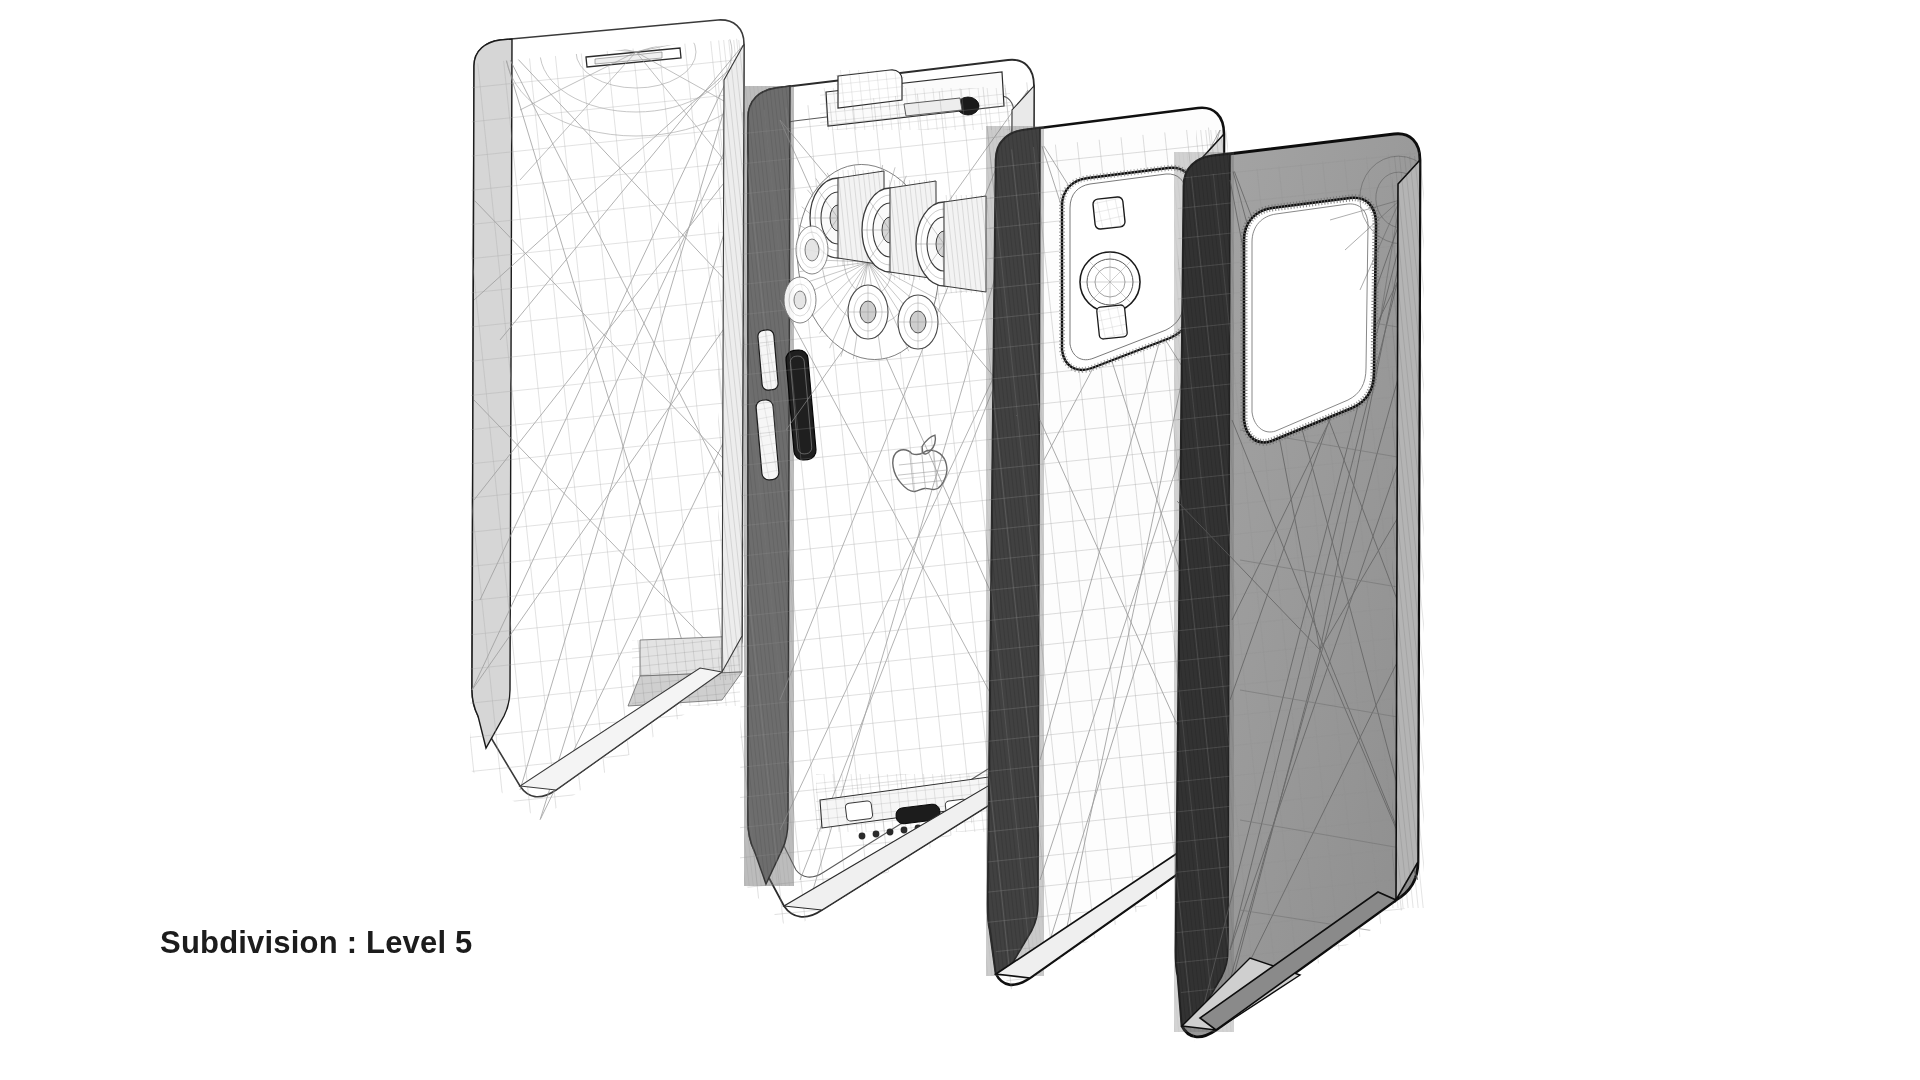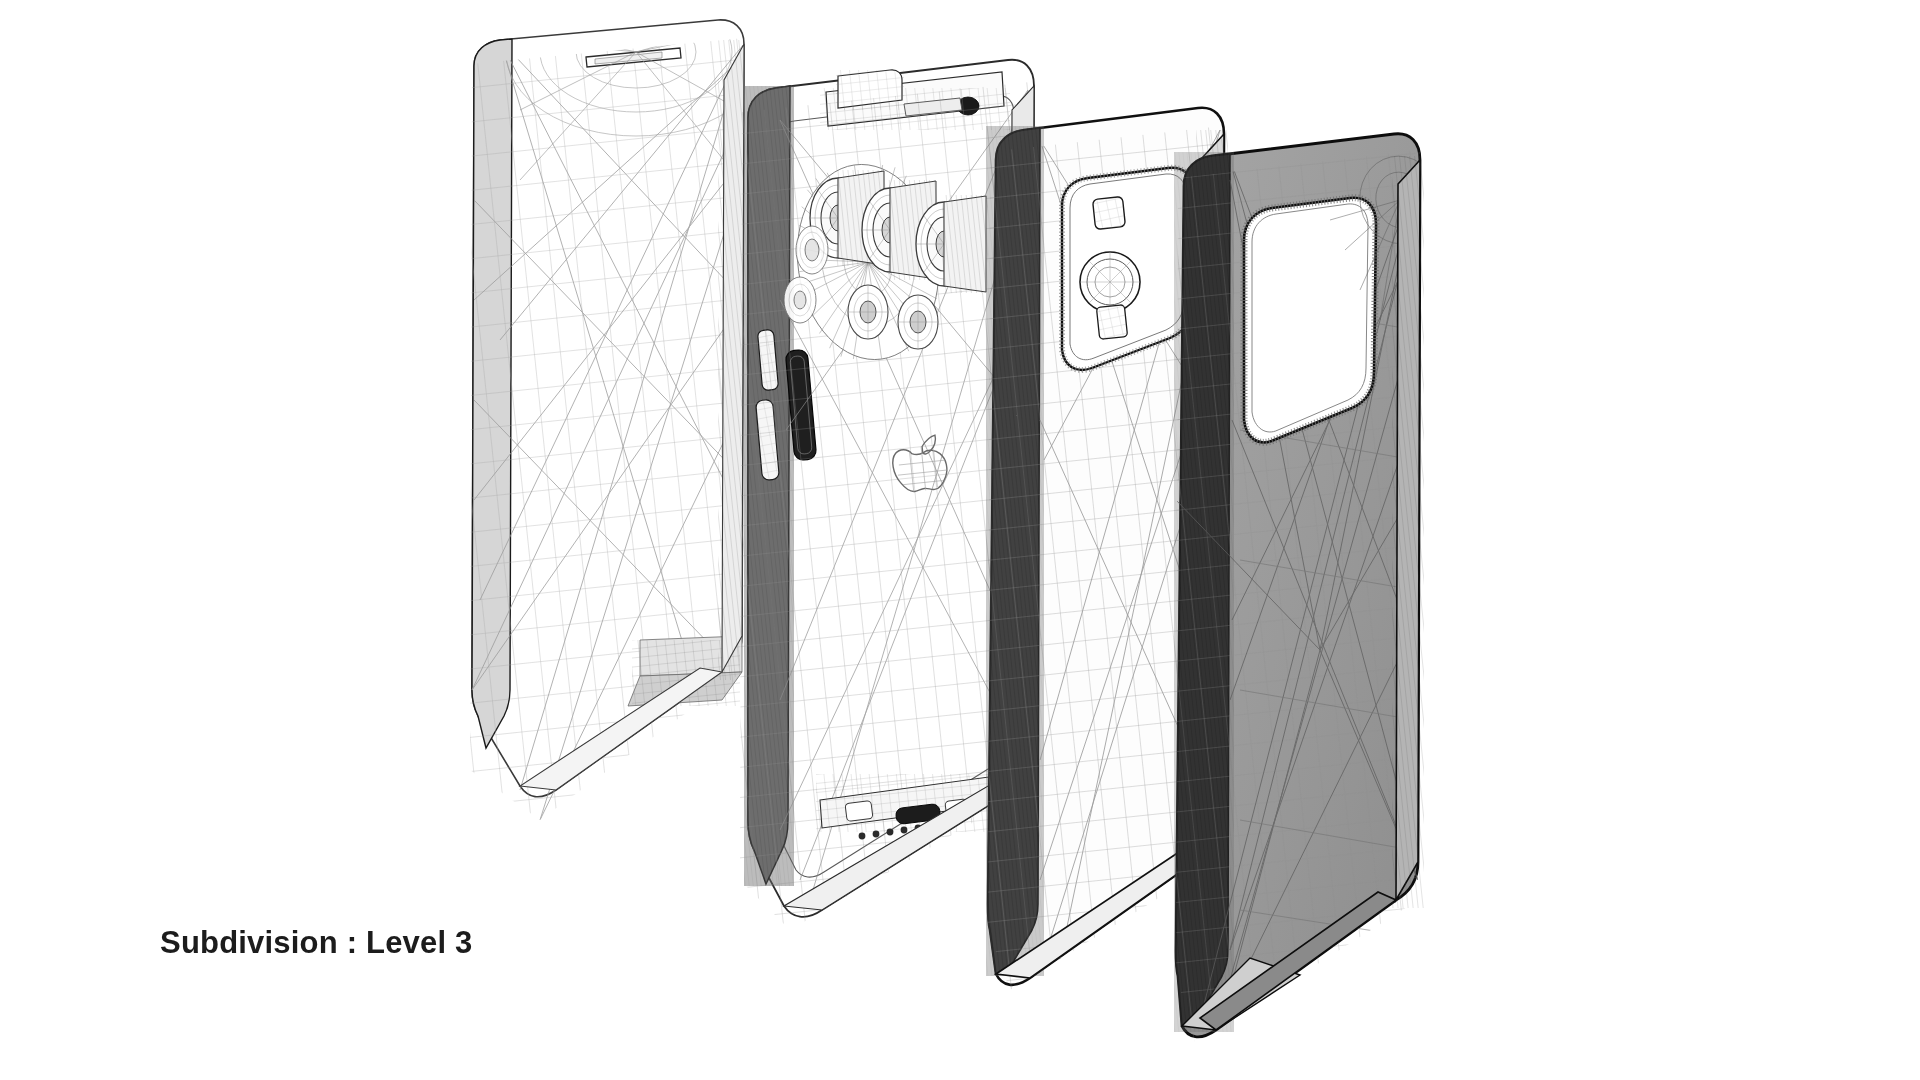--- a/index.html
+++ b/index.html
@@ -408,15 +408,15 @@
       <path d="M1182,1026 L1216,1030 L1300,975 L1250,958 Z" fill="#cfcfcf" stroke="#0d0d0d" stroke-width="1.4"></path>
 
       <path d="M1216,1030 L1396,900 L1378,892 L1200,1018 Z" fill="#8a8a8a" stroke="#0d0d0d" stroke-width="1.6"></path>
 
       <path d="M1420,160 L1418,862 L1396,900 L1398,184 Z" fill="#b4b4b4" stroke="#0d0d0d" stroke-width="1.6"></path>
       <rect x="1392" y="156" width="32" height="752" fill="url(#gridRim)" opacity="0.5"></rect>
     </g>
 
   </svg>
 
-  <div id="caption">Subdivision : Level 3</div>
+  <div id="caption">Subdivision : Level 5</div>
 
 </div>
 
 </body></html>

